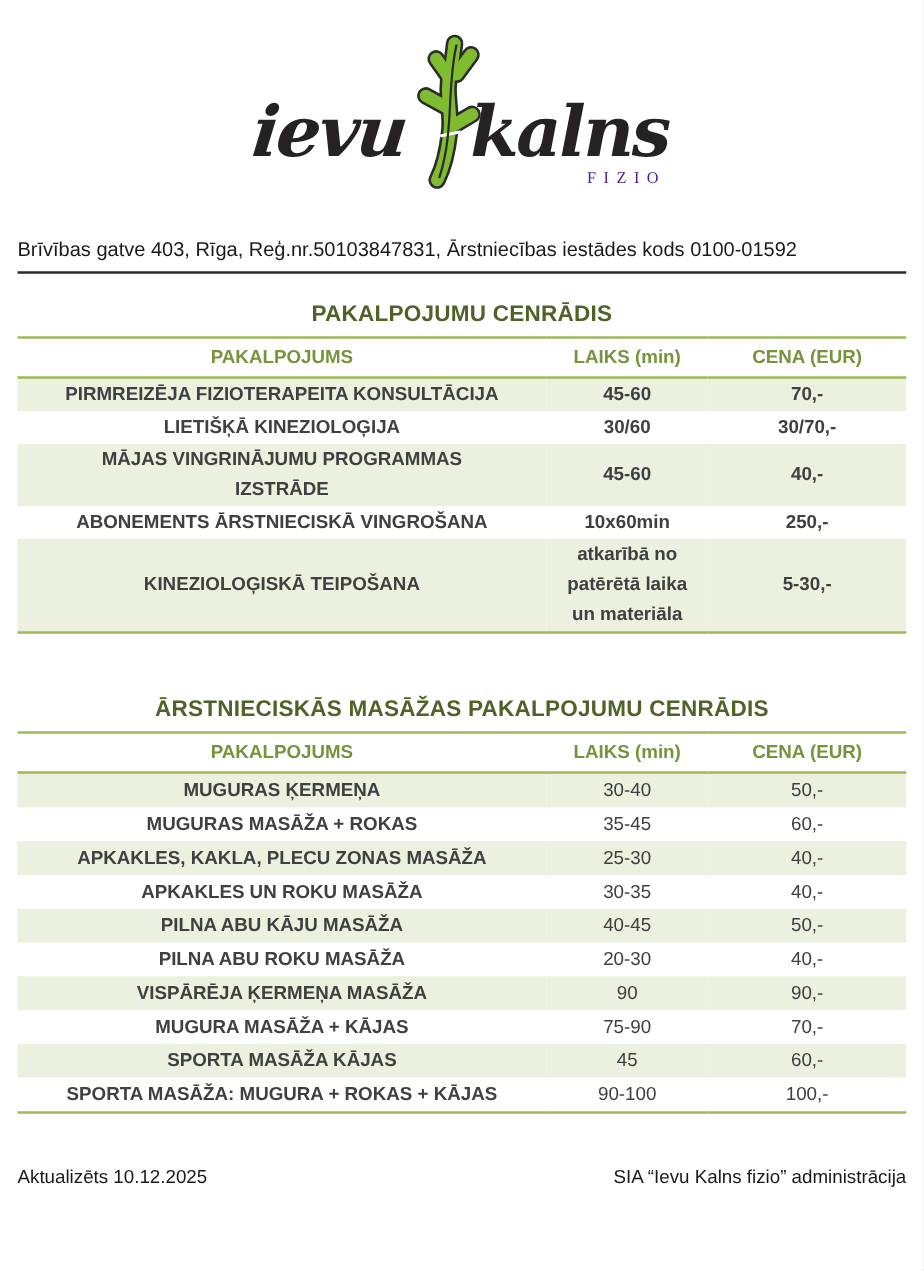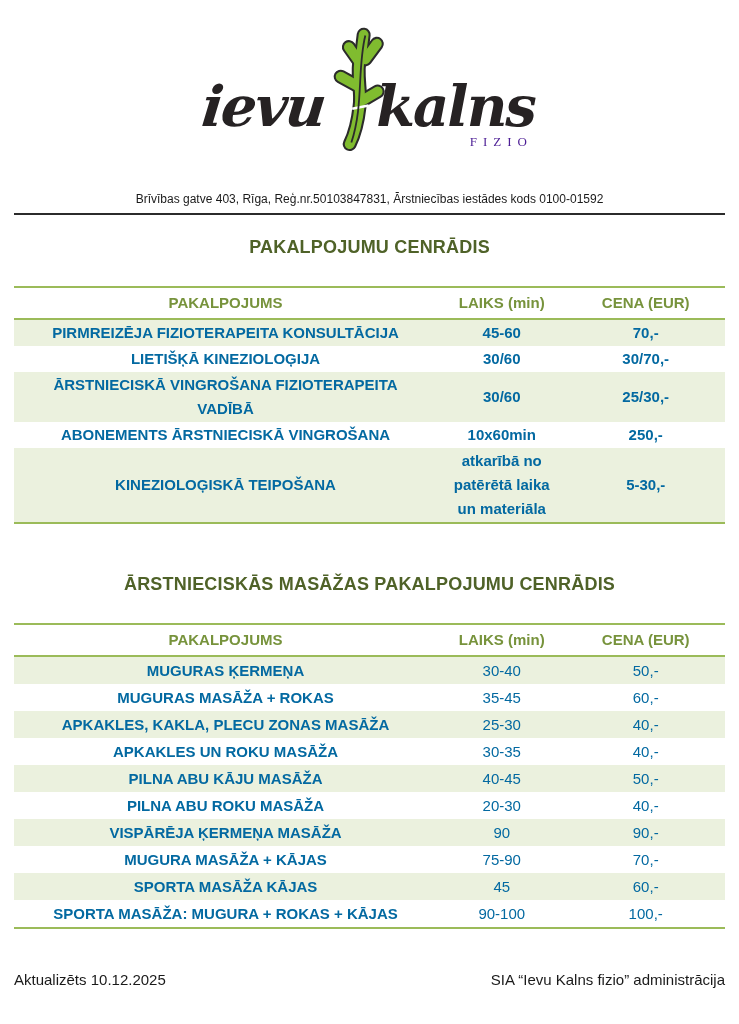--- a/index.html
+++ b/index.html
@@ -42,22 +42,21 @@
     font-size:13px;
     letter-spacing:6px;
     color:#4c1d95;
     font-family:Liberation Serif, serif;
     font-style:normal;
     transform:none;
   }
   
   .address{
     margin-top:26px;
-    text-align:center;
-    font-size:12px;
+    font-size:16px;
     color:#1a1a1a;
   }
   .divider{
     margin-top:7px;
     border:none;
     border-top:2px solid #2b2b2b;
   }
   
   .section-title{
     margin:22px 0 0 0;
@@ -66,39 +65,39 @@
     font-weight:bold;
     color:#4F6228;
     letter-spacing:.2px;
   }
   .section-title.second{margin-top:50px;}
   
   table.price{
     width:100%;
     border-collapse:collapse;
     table-layout:fixed;
-    margin-top:28px;
+    margin-top:7px;
   }
   table.price col.c1{width:59.5%;}
   table.price col.c2{width:18.2%;}
   table.price col.c3{width:22.3%;}
   table.price th{
     font-size:15px;
     font-weight:bold;
     color:#77933C;
     text-align:center;
     line-height:28px;
     border-top:2px solid #9BBB59;
     border-bottom:2px solid #9BBB59;
     padding:1px 0;
   }
   table.price td{
     font-size:15px;
     font-weight:bold;
-    color:#0369a1;
+    color:#404040;
     text-align:center;
     vertical-align:middle;
     line-height:24px;
     padding:1px 2px;
     white-space:pre-line;
   }
   table.price tbody tr:nth-child(odd){background:#EBF1DE;}
   table.price tbody tr:last-child td{border-bottom:2px solid #9BBB59;text-align:center;}
   table.price.t2 td{line-height:25px;}
   table.price.t2 td:nth-child(2),
@@ -172,24 +171,24 @@
           <td>PIRMREIZĒJA FIZIOTERAPEITA KONSULTĀCIJA</td>
           <td>45-60</td>
           <td>70,-</td>
         </tr>
         <tr>
           <td>LIETIŠĶĀ KINEZIOLOĢIJA</td>
           <td>30/60</td>
           <td>30/70,-</td>
         </tr>
         <tr>
-          <td>ĀRSTNIECISKĀ VINGROŠANA FIZIOTERAPEITA
-VADĪBĀ</td>
-          <td>30/60</td>
-          <td>25/30,-</td>
+          <td>MĀJAS VINGRINĀJUMU PROGRAMMAS
+IZSTRĀDE</td>
+          <td>45-60</td>
+          <td>40,-</td>
         </tr>
         <tr>
           <td>ABONEMENTS ĀRSTNIECISKĀ VINGROŠANA</td>
           <td>10x60min</td>
           <td>250,-</td>
         </tr>
         <tr>
           <td>KINEZIOLOĢISKĀ TEIPOŠANA</td>
           <td>atkarībā no
 patērētā laika

